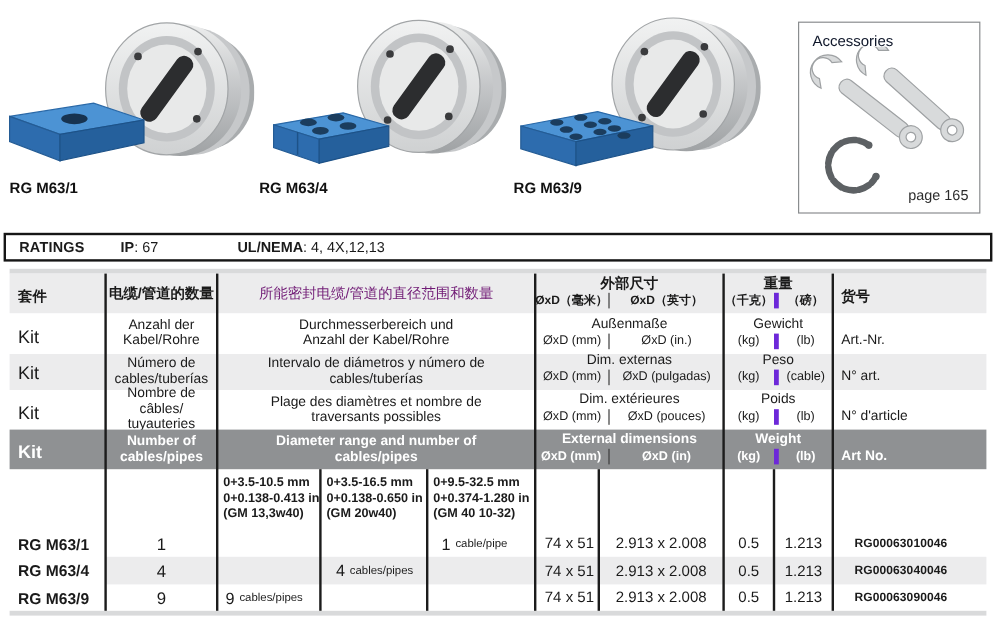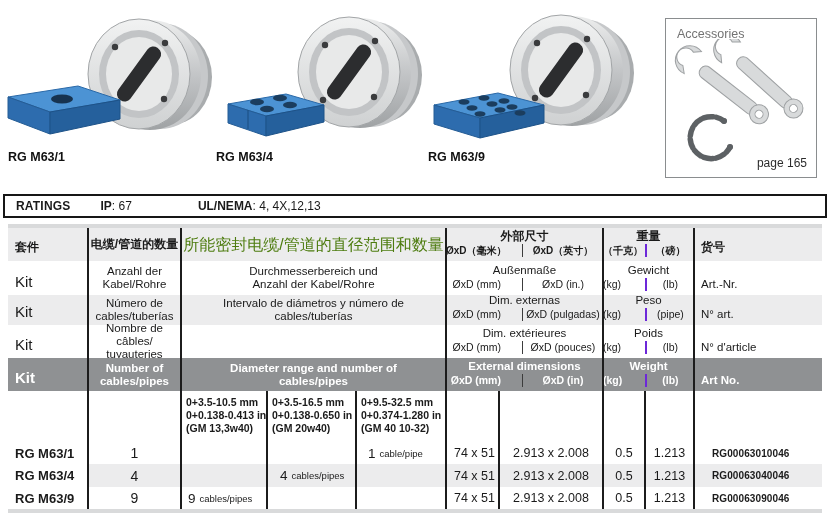--- a/index.html
+++ b/index.html
@@ -6,21 +6,21 @@
   body{width:830px;height:520px;position:relative;background:#fff;overflow:hidden;
        font-family:"Liberation Sans","DejaVu Sans",sans-serif;color:#1a1a1a;}
 
   
   .product-svg{position:absolute;width:210px;height:145px}
   .product-label{position:absolute;top:150px;font-weight:bold;font-size:12.5px;color:#111}
 
   
   .acc-box{position:absolute;left:665px;top:18px;width:152px;height:160px;border:1px solid #8a8d8f;
            background:#fff;box-sizing:border-box}
-  .acc-title{position:absolute;left:11px;top:8px;font-size:12.5px;color:#737373}
+  .acc-title{position:absolute;left:11px;top:8px;font-size:12.5px;color:#0f172a}
   .acc-page{position:absolute;right:9px;bottom:7px;font-size:12px;color:#2c2c2c}
   .acc-svg{position:absolute;left:0;top:20px;width:150px;height:138px}
 
   
   .ratings{position:absolute;left:3px;top:194px;width:824px;height:24px;border:2px solid #161616;
            box-sizing:border-box;display:flex;align-items:center;font-size:12px;background:#fff}
   .r-label{margin-left:11px;font-weight:bold;letter-spacing:.2px}
   .r-ip{margin-left:30px}
   .r-ul{margin-left:66px}
   .ratings b{font-weight:bold}
@@ -35,27 +35,27 @@
   .strip{grid-column:1/-1;background:#d9dadb}
   .en-row{background:#8f9193;color:#fff;font-weight:bold}
   .kit-c{display:flex;align-items:flex-end;padding:0 0 5px 7px;font-size:15px}
   .cnt-c{display:flex;align-items:center;justify-content:center;text-align:center;
          font-size:11.5px;line-height:13px;white-space:pre-line}
   .grp{display:flex;flex-direction:column;justify-content:flex-end;padding-bottom:4px;
        font-size:11.5px;line-height:13.5px}
   .grp-l{text-align:center}
   .units{display:flex;align-items:flex-end}
   .units span{white-space:nowrap;font-size:10.5px}
-  .dims .ul{width:35%;text-align:right;padding-right:21px;border-right:1px solid #3c3c3c}
+  .dims .ul{width:35%;text-align:right;padding-right:6px;border-right:1px solid #3c3c3c}
   .dims .ur{flex:1;text-align:center}
-  .wt .ul{width:46%;text-align:left;border-right:2px solid #6d28d9}
+  .wt .ul{width:46%;text-align:center;border-right:4px solid #6d28d9}
   .wt .ur{flex:1;text-align:center}
   .art-c{display:flex;align-items:flex-end;padding:0 0 5px 7px;font-size:11.5px}
   .zh-b{font-weight:bold;font-size:12px}
-  .zh-rng{color:#4d7c0f;font-weight:normal;font-size:16px}
+  .zh-rng{color:#701a75;font-weight:normal;font-size:12px}
   .zh-u span{font-size:10px}
   .en-row .units span{font-size:10.5px;font-weight:bold}
   .sub-c{font-weight:bold;font-size:10.5px;line-height:13px;white-space:pre-line;padding:5px 0 0 5px}
   .d-kit{display:flex;align-items:center;padding-left:7px;font-weight:bold;font-size:13px}
   .d-cnt{display:flex;align-items:center;justify-content:center;font-size:14px}
   .d-note{display:flex;align-items:baseline;font-size:13.5px}
   .d-note small{font-size:9.5px;margin-left:4px;font-weight:normal}
   .d-note{align-items:center}
   .d-mm{display:flex;align-items:center;justify-content:flex-end;padding-right:4px;font-size:12.5px}
   .d-in{display:flex;align-items:center;justify-content:center;font-size:12.5px}
@@ -243,28 +243,30 @@
     <div class="grp-l">Dim. externas</div>
     <div class="units">
         <span class="ul">ØxD (mm)</span>
         <span class="ur">ØxD (pulgadas)</span>
       </div>
   </div>
   <div class="cell grp wt band" style="grid-row:4;grid-column:8/10">
     <div class="grp-l">Peso</div>
     <div class="units">
         <span class="ul">(kg)</span>
-        <span class="ur">(pipe)</span>
+        <span class="ur">(cable)</span>
       </div>
   </div>
   <div class="cell art-c band" style="grid-row:4;grid-column:10">N° art.</div>
 
   <div class="cell kit-c" style="grid-row:5;grid-column:1">Kit</div>
   <div class="cell cnt-c" style="grid-row:5;grid-column:2">Nombre de câbles/
 tuyauteries</div>
+  <div class="cell cnt-c" style="grid-row:5;grid-column:3/6">Plage des diamètres et nombre de
+traversants possibles</div>
   <div class="cell grp dims" style="grid-row:5;grid-column:6/8">
     <div class="grp-l">Dim. extérieures</div>
     <div class="units">
         <span class="ul">ØxD (mm)</span>
         <span class="ur">ØxD (pouces)</span>
       </div>
   </div>
   <div class="cell grp wt" style="grid-row:5;grid-column:8/10">
     <div class="grp-l">Poids</div>
     <div class="units">

